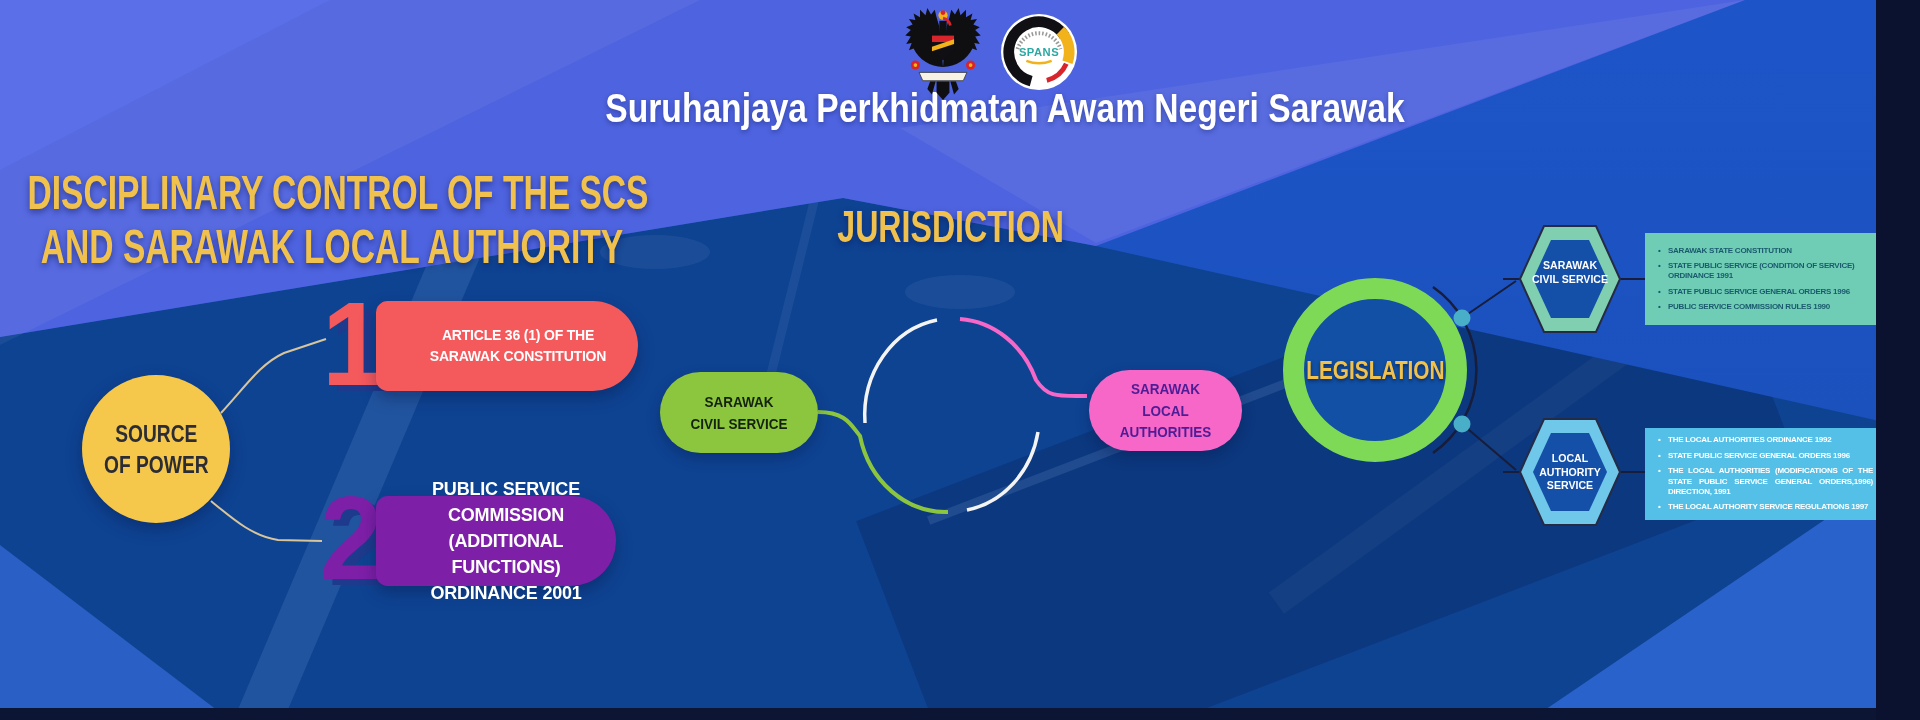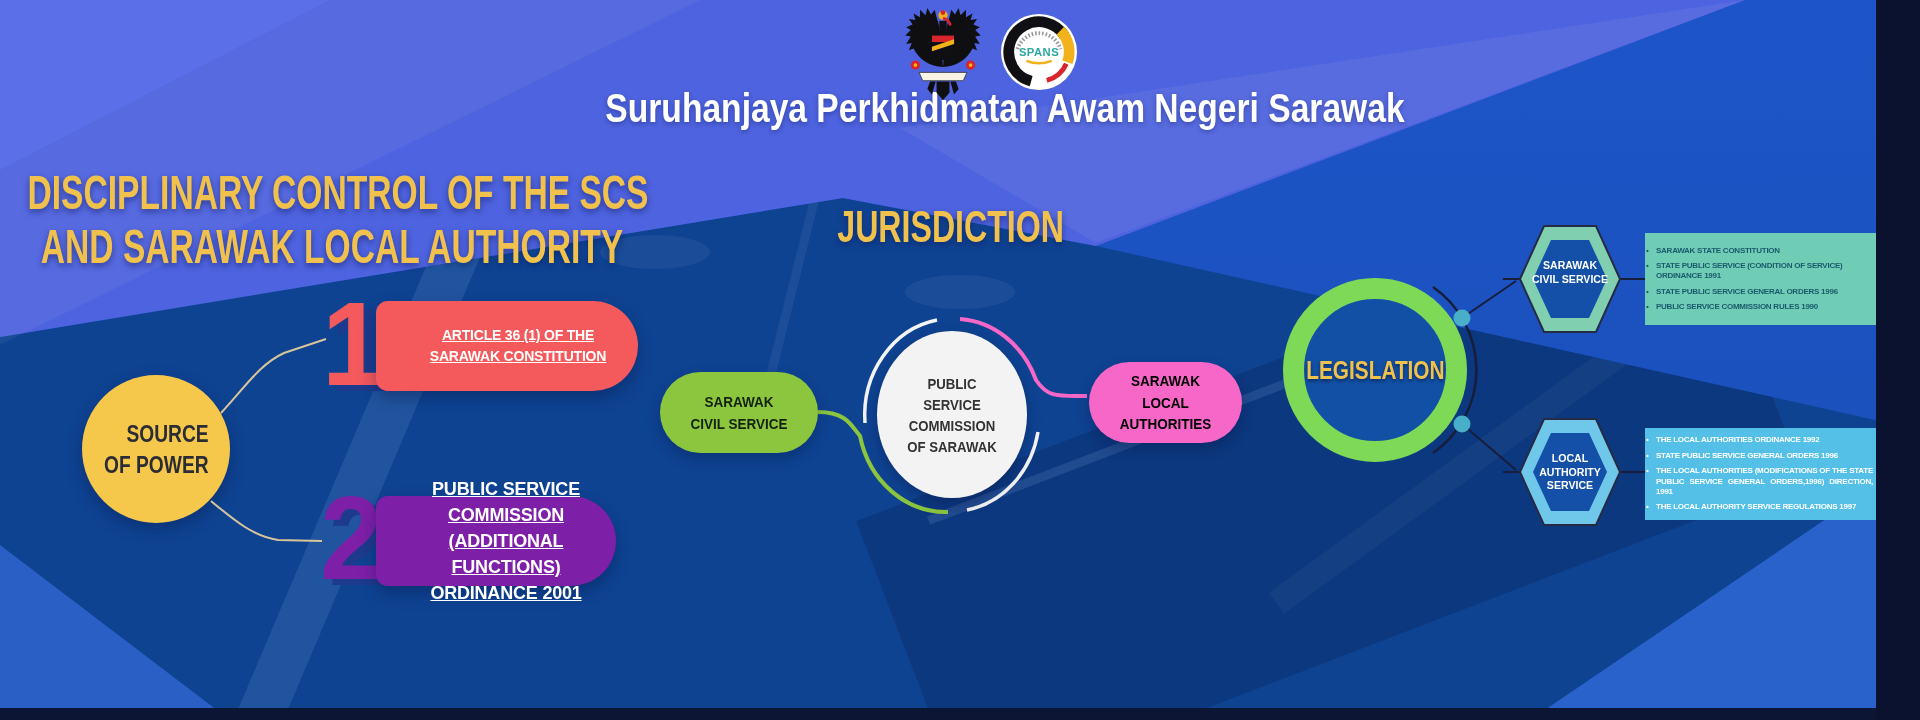--- a/index.html
+++ b/index.html
@@ -31,65 +31,65 @@
   
   .app-title{left:520px;top:86px;width:970px;text-align:center;color:#ffffff;
     font-size:40px;font-weight:700;transform:scaleX(.84);transform-origin:center top;
     text-shadow:0 2px 6px rgba(15,25,90,.4);white-space:nowrap;}
 
   
   .main-heading{left:-103px;top:166px;width:870px;text-align:center;color:#f0c24d;
     font-size:48px;font-weight:700;line-height:1.12;transform:scaleX(.70);
     transform-origin:center top;text-shadow:0 3px 7px rgba(15,25,90,.55);white-space:nowrap;}
   .source-circle{left:82px;top:375px;width:148px;height:148px;border-radius:50%;
-    background:#f5c84c;display:flex;align-items:center;justify-content:center;text-align:right;
+    background:#f5c84c;display:flex;align-items:center;justify-content:center;text-align:center;
     color:#2c2c34;font-size:24px;font-weight:700;line-height:1.3;
     box-shadow:0 6px 16px rgba(8,16,60,.35);}
   .source-circle .inner{transform:scaleX(.8);}
   .bignum{font-size:118px;font-weight:700;line-height:.78;z-index:4;
     transform:scaleX(.95);transform-origin:left top;}
   .num1{left:322px;top:298px;color:#f4595c;text-shadow:9px 6px 0 #1d3a8c;}
   .num2{left:320px;top:492px;color:#7e1fa8;text-shadow:9px 6px 0 #1d3a8c;}
   .pill{border-radius:12px 46px 46px 12px;z-index:5;display:flex;align-items:center;
-    color:#fff;font-weight:700;box-shadow:0 7px 16px rgba(8,16,60,.35);text-decoration:underline;}
+    color:#fff;font-weight:700;box-shadow:0 7px 16px rgba(8,16,60,.35);}
   .pill1{left:376px;top:301px;width:262px;height:90px;background:#f4595c;}
   .pill1 .txt{width:220px;margin-left:32px;text-align:center;font-size:14px;line-height:1.5;letter-spacing:-.2px;}
   .pill2{left:376px;top:496px;width:240px;height:90px;background:#7e1fa8;}
   .pill2 .txt{width:188px;margin-left:36px;text-align:center;font-size:18px;line-height:1.45;letter-spacing:-.2px;}
 
   
   .jur-heading{left:796px;top:202px;width:306px;text-align:center;color:#f0c24d;
     font-size:44px;font-weight:700;transform:scaleX(.73);transform-origin:center top;
     text-shadow:0 3px 7px rgba(15,25,90,.55);white-space:nowrap;}
   .node-pill{border-radius:42px;display:flex;align-items:center;justify-content:center;
     text-align:center;font-weight:700;z-index:5;box-shadow:0 6px 14px rgba(8,16,60,.3);}
   .green-pill{left:660px;top:372px;width:158px;height:81px;background:#8cc63f;color:#15230e;}
   .green-pill .txt{width:112px;font-size:15px;line-height:1.45;transform:scaleX(.9);}
-  .pink-pill{left:1089px;top:362px;width:153px;height:81px;background:#f767c8;color:#000000;}
+  .pink-pill{left:1089px;top:370px;width:153px;height:81px;background:#f767c8;color:#4c1d95;}
   .pink-pill .txt{width:115px;font-size:15px;line-height:1.45;transform:scaleX(.9);}
   .white-circle{left:877px;top:331px;width:150px;height:167px;border-radius:50%;background:#f3f3f3;
     color:#333;display:flex;align-items:center;justify-content:center;text-align:center;
     font-weight:700;z-index:5;box-shadow:0 5px 14px rgba(8,16,60,.35);}
   .white-circle .txt{width:122px;font-size:15px;line-height:1.4;transform:scaleX(.88);}
 
   
   .leg-ring{left:1283px;top:278px;width:184px;height:184px;border-radius:50%;
     border:21px solid #7ed957;background:#1150a4;display:flex;align-items:center;justify-content:center;
     z-index:5;}
   .leg-ring .txt{color:#f0c24d;font-size:26px;font-weight:700;transform:scaleX(.8);
     text-shadow:0 2px 4px rgba(10,15,50,.6);white-space:nowrap;}
   .hex-label{width:84px;text-align:center;color:#fff;font-weight:700;font-size:11.5px;
     line-height:1.18;z-index:6;transform:scaleX(.92);}
   .hex-label-1{left:1528px;top:259px;}
   .hex-label-2{left:1528px;top:452px;}
   .list-box{width:270px;height:92px;z-index:5;
     clip-path:polygon(0 0,88% 0,100% 50%,88% 100%,0 100%);}
   .list-box1{left:1645px;top:233px;background:#6fcdb5;color:#1a5a6e;}
   .list-box2{left:1645px;top:428px;background:#54c0e8;color:#ffffff;}
-  .list-box ul{margin:0;padding:10px 42px 10px 1px;list-style:none;display:flex;
+  .list-box ul{margin:0;padding:10px 42px 10px 13px;list-style:none;display:flex;
     flex-direction:column;justify-content:center;height:100%;}
   .list-box li{position:relative;padding-left:10px;font-size:8px;font-weight:700;
     letter-spacing:-.25px;line-height:1.3;margin:2.5px 0;}
   .list-box li::before{content:"•";position:absolute;left:0;top:0;}
   .list-box2 li.justify{text-align:justify;}
 
   
   .overlay{left:0;top:0;width:1920px;height:720px;z-index:3;}
 </style>
 </head>
@@ -197,23 +197,20 @@
 
   <div class="abs bignum num2">2</div>
   <div class="abs pill pill2">
     <div class="txt">PUBLIC SERVICE COMMISSION (ADDITIONAL FUNCTIONS) ORDINANCE 2001</div>
   </div>
 
   <div class="abs jur-heading">JURISDICTION</div>
   <div class="abs node-pill green-pill">
     <div class="txt">SARAWAK CIVIL SERVICE</div>
   </div>
-  <div class="abs white-circle">
-    <div class="txt">PUBLIC SERVICE COMMISSION OF SARAWAK</div>
-  </div>
   <div class="abs node-pill pink-pill">
     <div class="txt">SARAWAK LOCAL AUTHORITIES</div>
   </div>
 
   <div class="abs leg-ring">
     <div class="txt">LEGISLATION</div>
   </div>
 
   <div class="abs hex-label hex-label-1">SARAWAK CIVIL SERVICE</div>
   <div class="abs hex-label hex-label-2">LOCAL AUTHORITY SERVICE</div>

